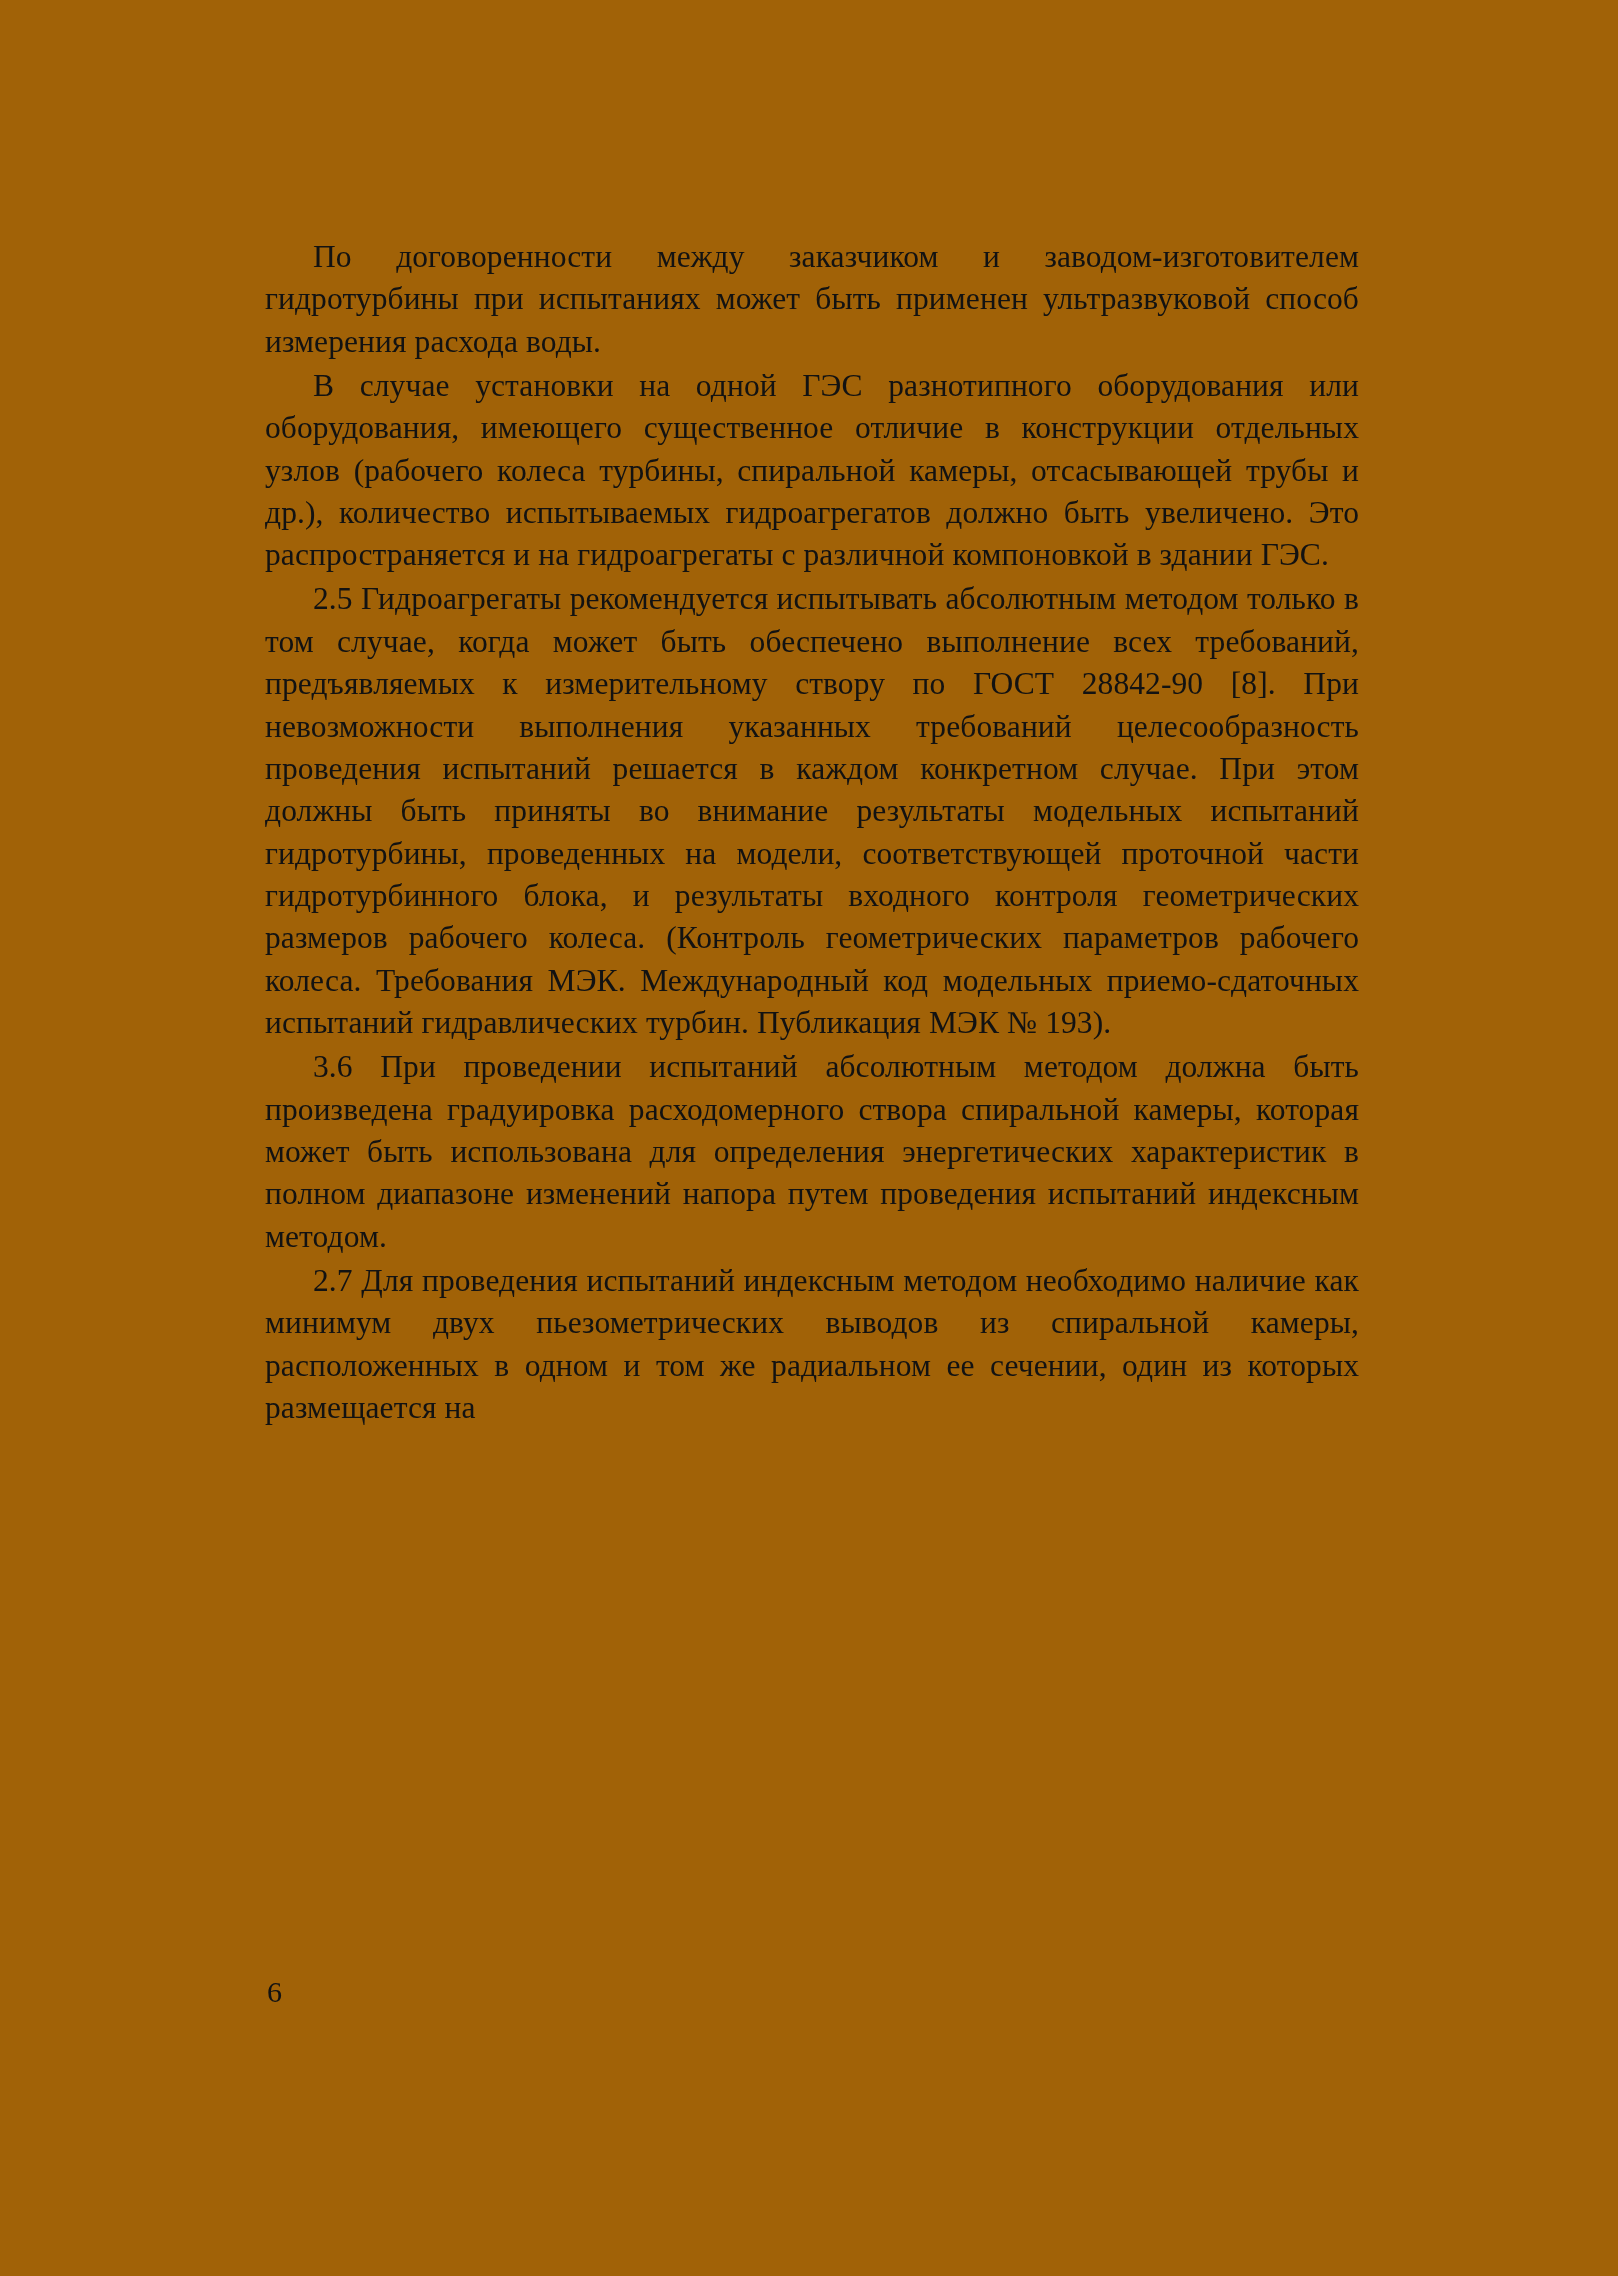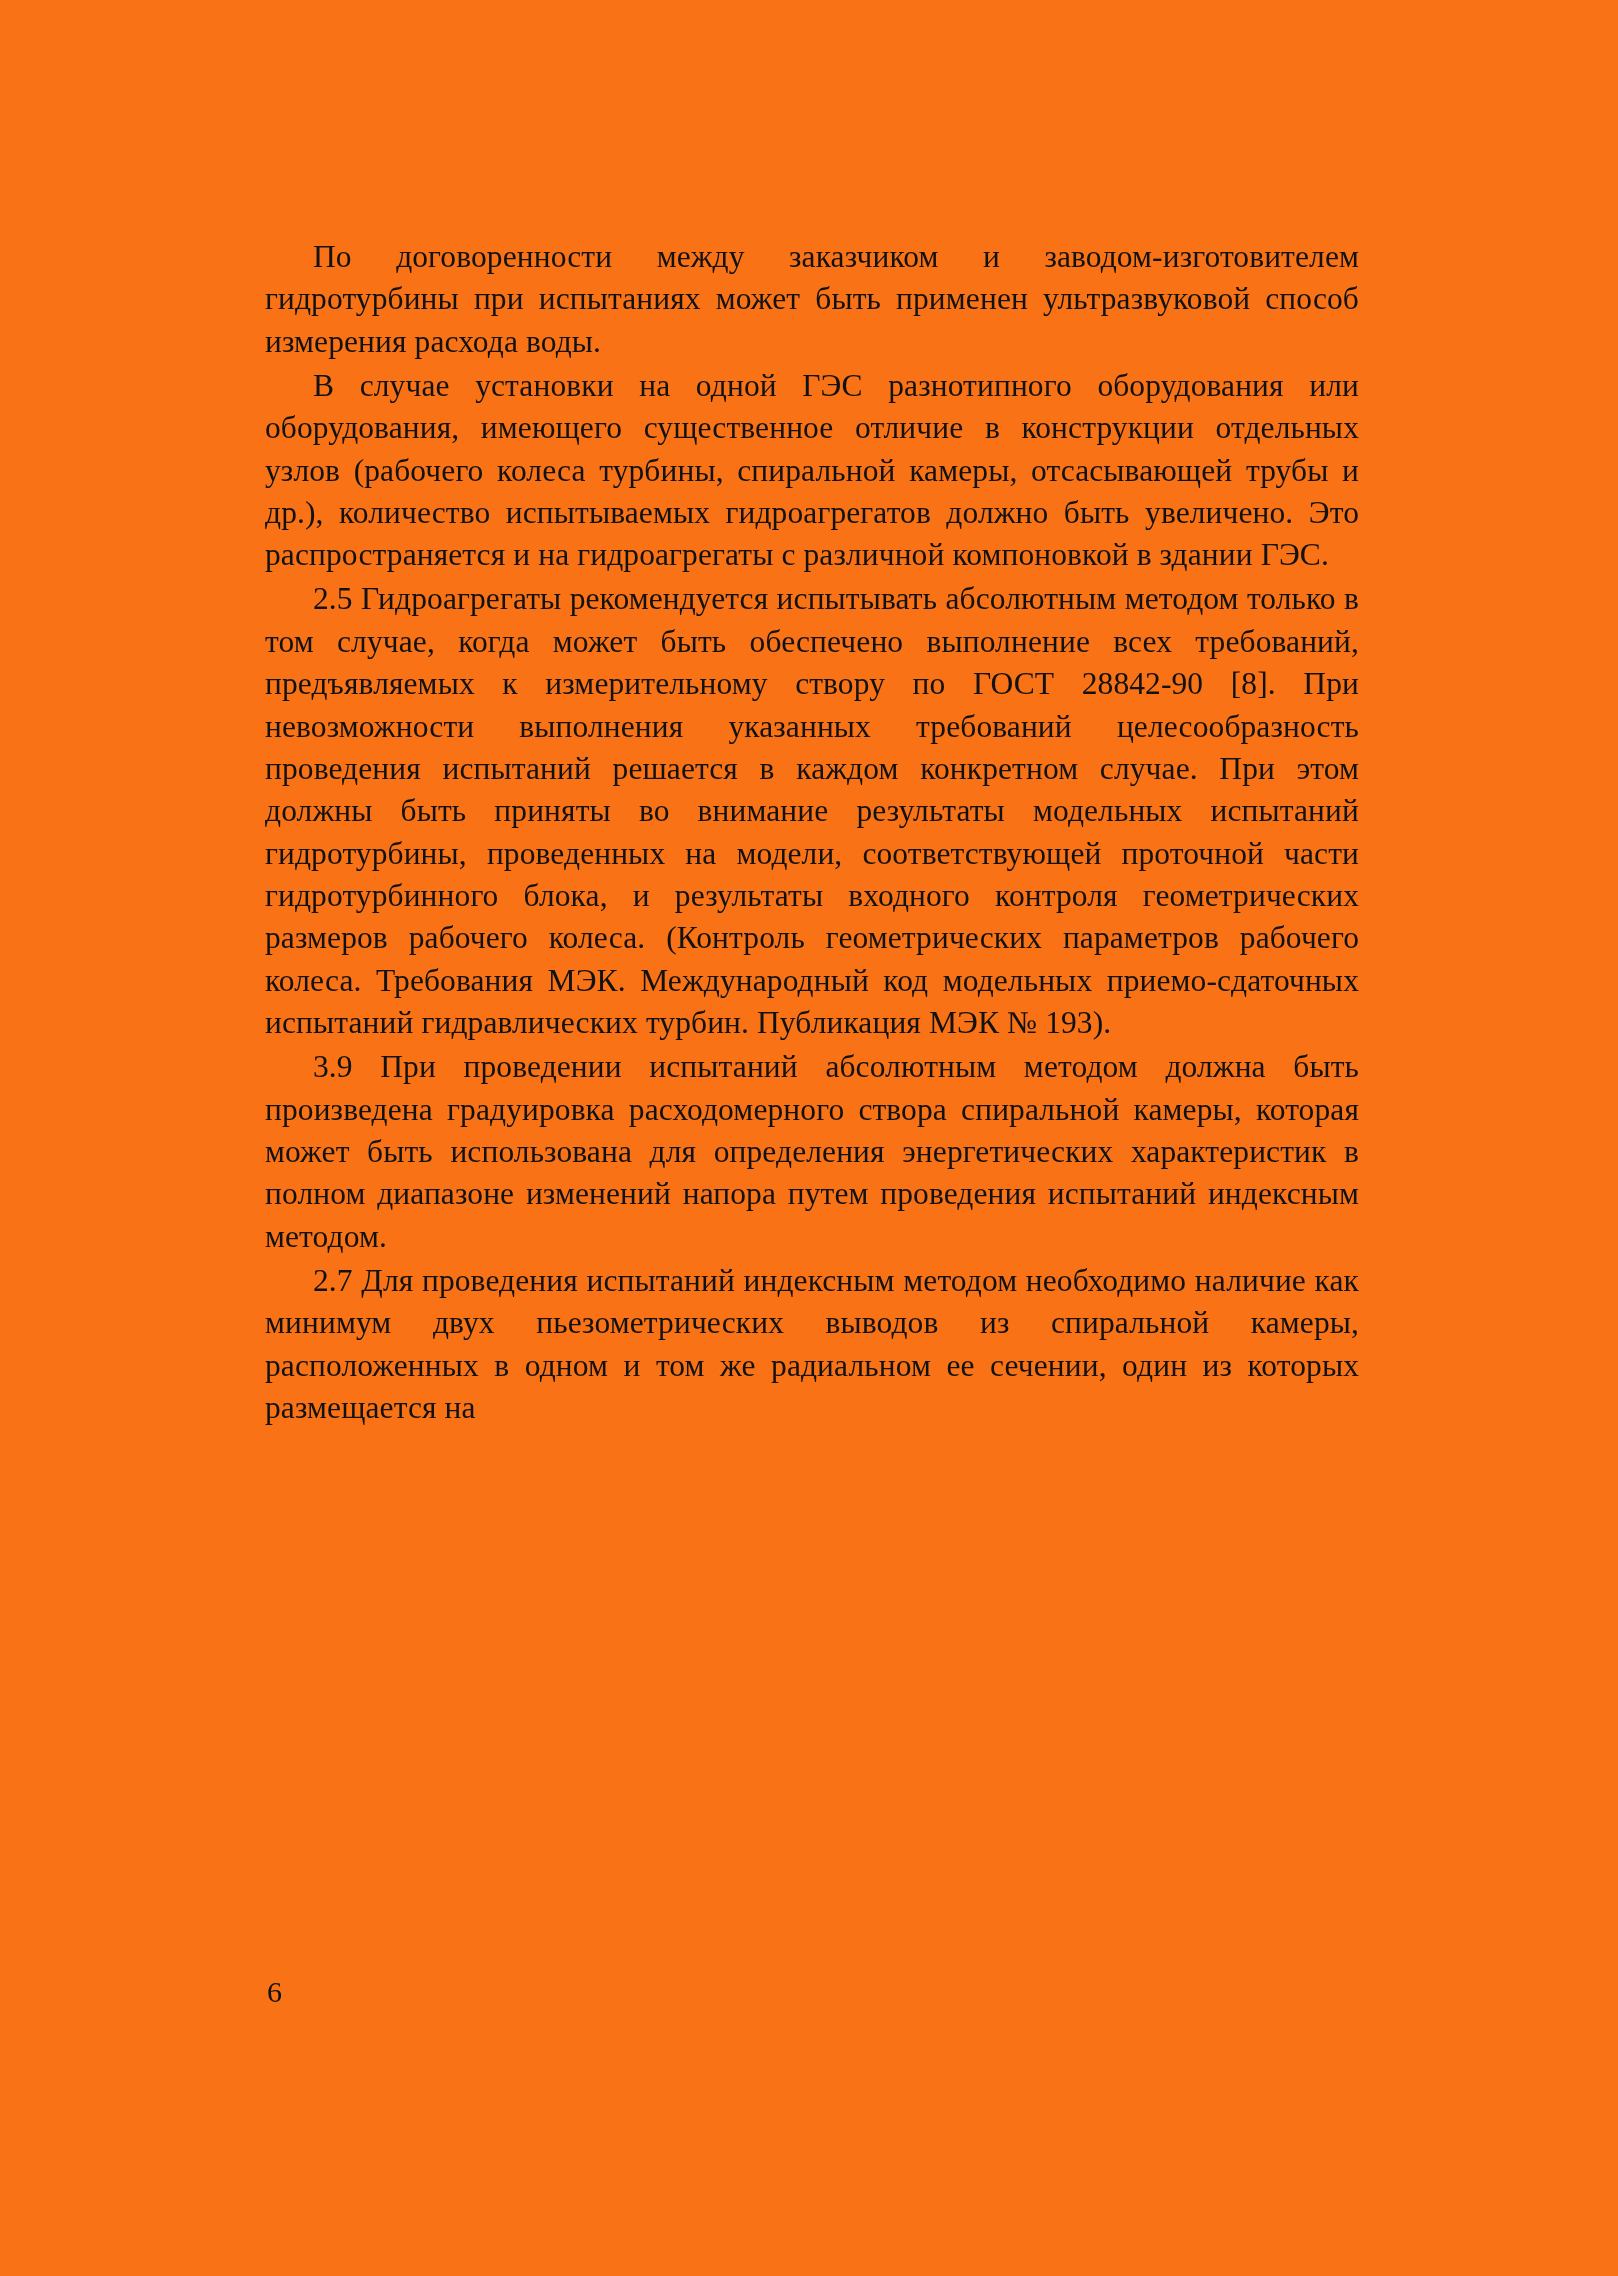--- a/index.html
+++ b/index.html
@@ -13,21 +13,21 @@
     position: relative;
     font-family: "Liberation Serif", "DejaVu Serif", serif;
     color: #1a1a1a;
     overflow: hidden;
   }
   .page {
     position: absolute;
     top: 0; left: 0;
     width: 1618px;
     height: 2276px;
-    background: #f97316;
+    background: #a16207;
   }
   .text-column {
     position: absolute;
     left: 265px;
     top: 236px;
     width: 1094px;
   }
   .para {
     margin: 0 0 1.8px 0;
     font-size: 31.5px;
@@ -55,20 +55,20 @@
 </style>
 </head>
 <body>
 
 <div class="page">
 
   <div class="text-column">
     <p class="para indent">По договоренности между заказчиком и заводом-изготовителем гидротурбины при испытаниях может быть применен ультразвуковой способ измерения расхода воды.</p>
     <p class="para indent">В случае установки на одной ГЭС разнотипного оборудования или оборудования, имеющего существенное отличие в конструкции отдельных узлов (рабочего колеса турбины, спиральной камеры, отсасывающей трубы и др.), количество испытываемых гидроагрегатов должно быть увеличено. Это распространяется и на гидроагрегаты с различной компоновкой в здании ГЭС.</p>
     <p class="para indent">2.5 Гидроагрегаты рекомендуется испытывать абсолютным методом только в том случае, когда может быть обеспечено выполнение всех требований, предъявляемых к измерительному створу по ГОСТ 28842-90 [8]. При невозможности выполнения указанных требований целесообразность проведения испытаний решается в каждом конкретном случае. При этом должны быть приняты во внимание результаты модельных испытаний гидротурбины, проведенных на модели, соответствующей проточной части гидротурбинного блока, и результаты входного контроля геометрических размеров рабочего колеса. (Контроль геометрических параметров рабочего колеса. Требования МЭК. Международный код модельных приемо-сдаточных испытаний гидравлических турбин. Публикация МЭК № 193).</p>
-    <p class="para indent">3.9 При проведении испытаний абсолютным методом должна быть произведена градуировка расходомерного створа спиральной камеры, которая может быть использована для определения энергетических характеристик в полном диапазоне изменений напора путем проведения испытаний индексным методом.</p>
+    <p class="para indent">3.6 При проведении испытаний абсолютным методом должна быть произведена градуировка расходомерного створа спиральной камеры, которая может быть использована для определения энергетических характеристик в полном диапазоне изменений напора путем проведения испытаний индексным методом.</p>
     <p class="para indent">2.7 Для проведения испытаний индексным методом необходимо наличие как минимум двух пьезометрических выводов из спиральной камеры, расположенных в одном и том же радиальном ее сечении, один из которых размещается на</p>
   </div>
 
   <div class="page-number">6</div>
 
 </div>
 
 
 </body></html>

